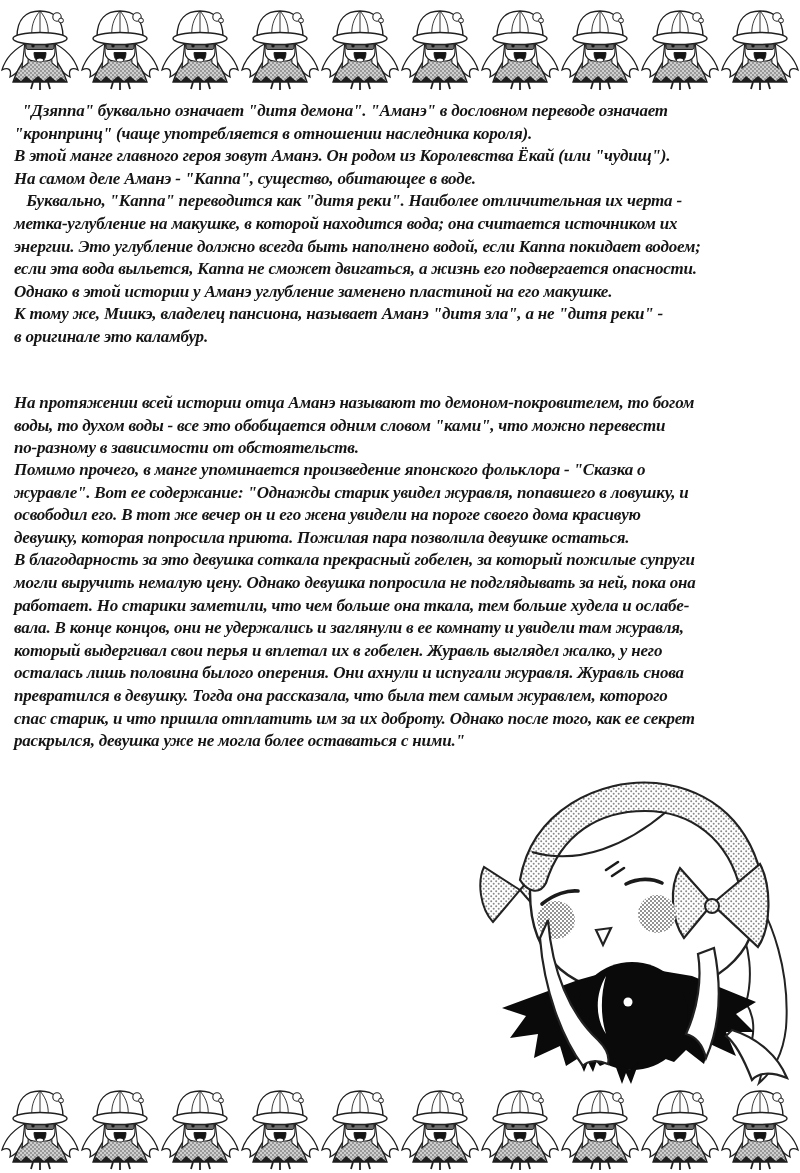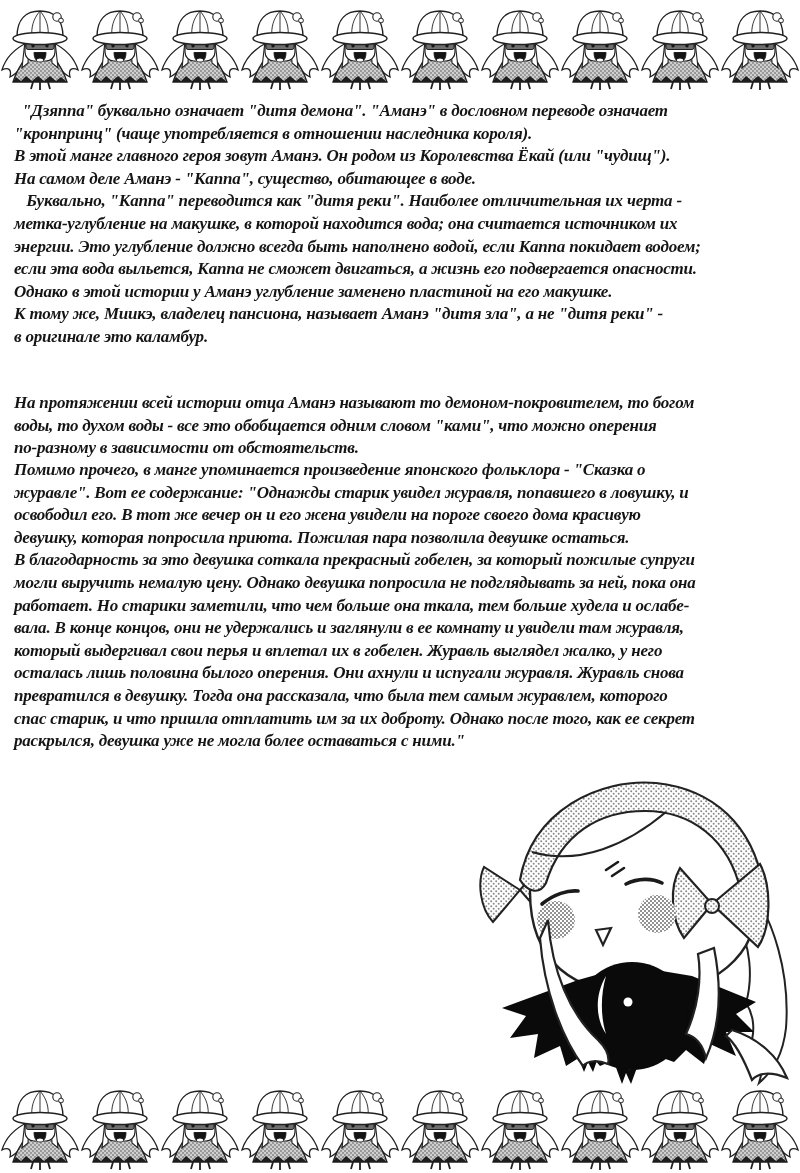--- a/index.html
+++ b/index.html
@@ -121,21 +121,21 @@
 В этой манге главного героя зовут Аманэ. Он родом из Королевства Ёкай (или "чудищ").
 На самом деле Аманэ - "Каппа", существо, обитающее в воде.
    Буквально, "Каппа" переводится как "дитя реки". Наиболее отличительная их черта -
 метка-углубление на макушке, в которой находится вода; она считается источником их
 энергии. Это углубление должно всегда быть наполнено водой, если Каппа покидает водоем;
 если эта вода выльется, Каппа не сможет двигаться, а жизнь его подвергается опасности.
 Однако в этой истории у Аманэ углубление заменено пластиной на его макушке.
 К тому же, Миикэ, владелец пансиона, называет Аманэ "дитя зла", а не "дитя реки" -
 в оригинале это каламбур.</div>
 <div class="para" id="p2">На протяжении всей истории отца Аманэ называют то демоном-покровителем, то богом
-воды, то духом воды - все это обобщается одним словом "ками", что можно оперения
+воды, то духом воды - все это обобщается одним словом "ками", что можно перевести
 по-разному в зависимости от обстоятельств.</div>
 <div class="para" id="p3">Помимо прочего, в манге упоминается произведение японского фольклора - "Сказка о
 журавле". Вот ее содержание: "Однажды старик увидел журавля, попавшего в ловушку, и
 освободил его. В тот же вечер он и его жена увидели на пороге своего дома красивую
 девушку, которая попросила приюта. Пожилая пара позволила девушке остаться.
 В благодарность за это девушка соткала прекрасный гобелен, за который пожилые супруги
 могли выручить немалую цену. Однако девушка попросила не подглядывать за ней, пока она
 работает. Но старики заметили, что чем больше она ткала, тем больше худела и ослабе-
 вала. В конце концов, они не удержались и заглянули в ее комнату и увидели там журавля,
 который выдергивал свои перья и вплетал их в гобелен. Журавль выглядел жалко, у него

